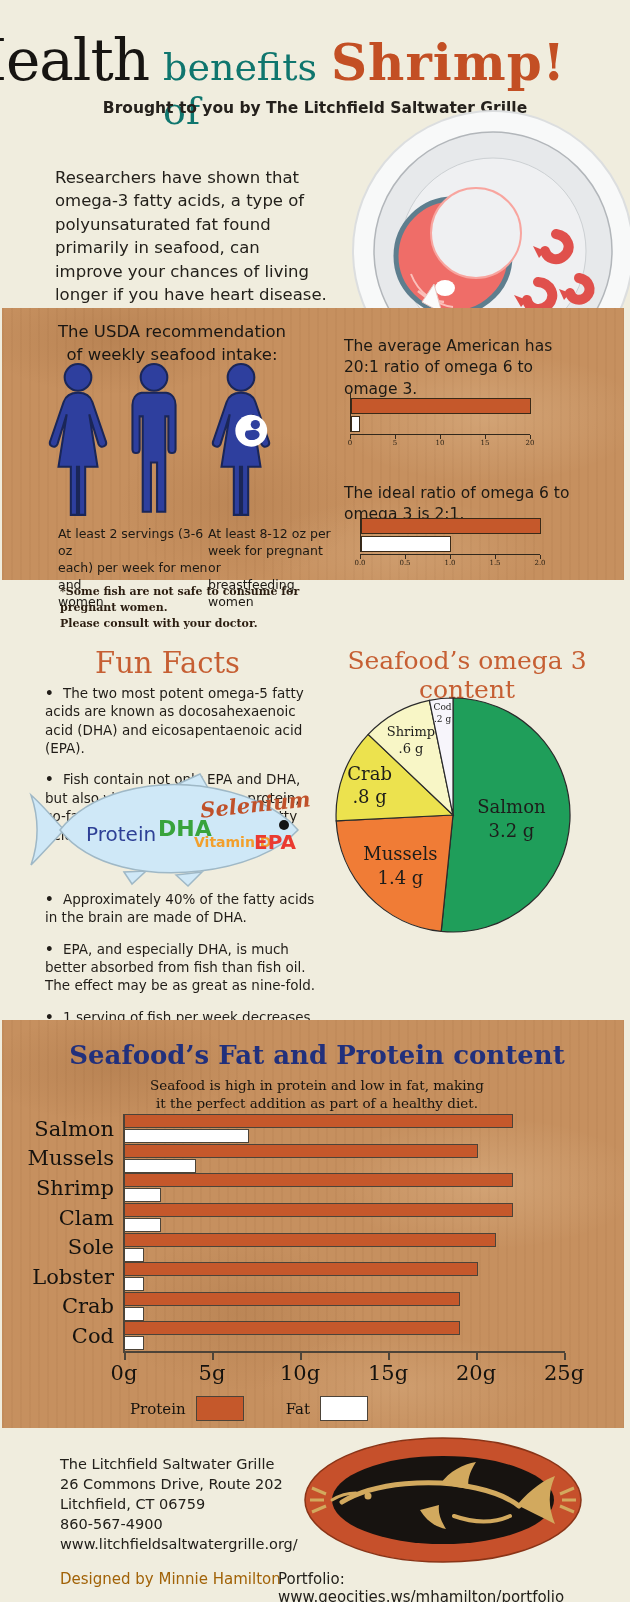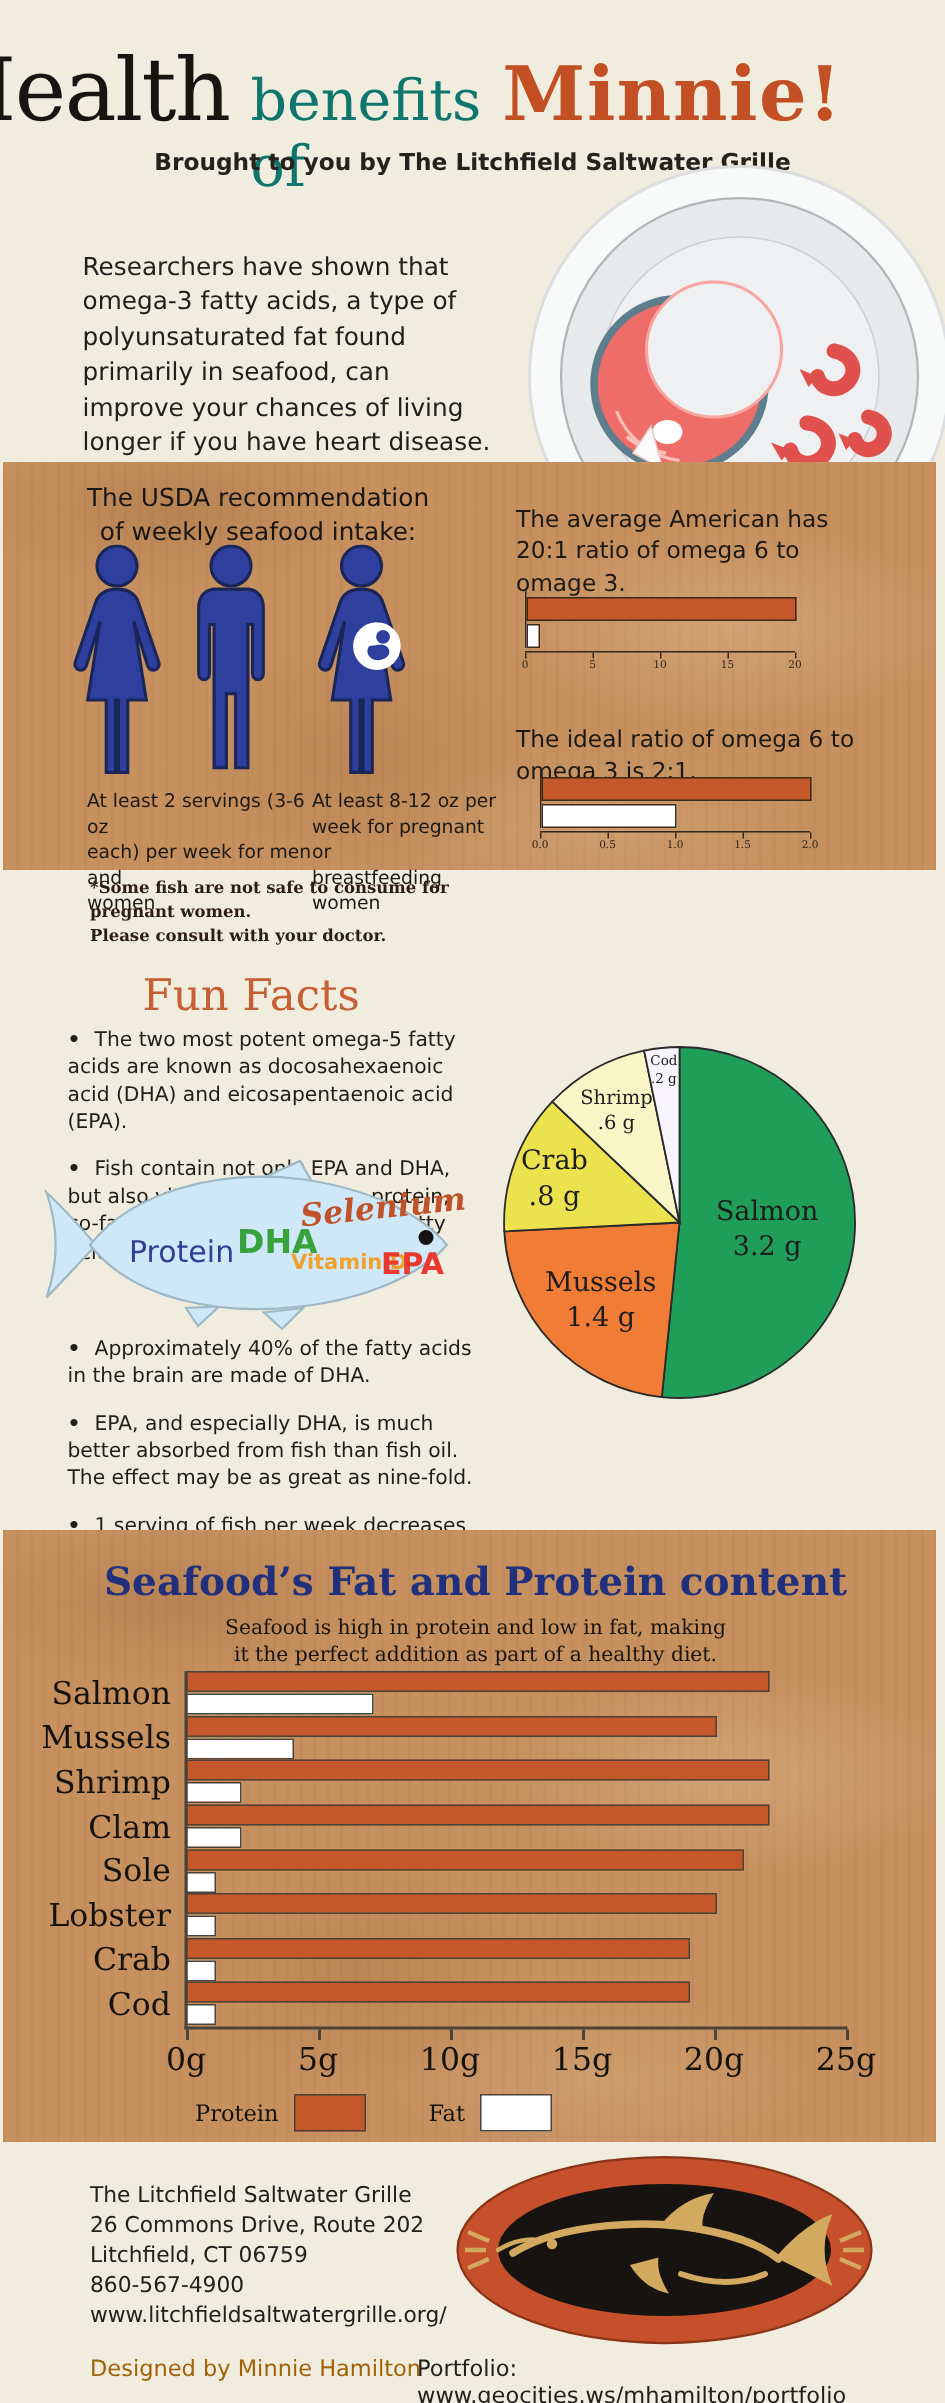--- a/index.html
+++ b/index.html
@@ -106,21 +106,21 @@
   #portfolio{left:278px;top:142px;font-size:15px;color:#22201b;}
 </style>
 </head>
 <body>
 
 <div id="page">
 
   <div class="abs" id="header-line">
     <span id="title-health">Health</span>
     <span id="title-benefits">benefits of</span>
-    <span id="title-seafood">Minnie!</span>
+    <span id="title-seafood">Shrimp!</span>
   </div>
   <div class="abs" id="tagline">Brought to you by The Litchfield Saltwater Grille</div>
 
   <div class="abs" id="intro-text">Researchers have shown that omega-3 fatty acids, a type of polyunsaturated fat found primarily in seafood, can improve your chances of living longer if you have heart disease.</div>
   <div class="abs" id="plate-wrap">
     <svg width="290" height="290" viewBox="0 0 290 290">
       <circle cx="145" cy="145" r="140" fill="#f8f9f9" stroke="#dcdedf" stroke-width="2"></circle>
       <circle cx="145" cy="145" r="119" fill="#e7e9eb" stroke="#b2b6ba" stroke-width="1.5"></circle>
       <circle cx="145" cy="145" r="93" fill="#eff0f2" stroke="#ccd0d3" stroke-width="1"></circle>
       <g>
@@ -254,20 +254,21 @@
       <span class="fish-word" id="fw-vitd">Vitamin D</span>
       <span class="fish-word" id="fw-epa">EPA</span>
     </div>
 
     <ul class="abs bullets" id="bullets-bottom">
       <li>Approximately 40% of the fatty acids in the brain are made of DHA.</li>
       <li>EPA, and especially DHA, is much better absorbed from fish than fish oil. The effect may be as great as nine-fold.</li>
       <li>1 serving of fish per week decreases risk of Alzheimer’s disease by 60%.</li>
     </ul>
 
+    <div class="abs" id="pie-title">Seafood’s omega 3 content</div>
     <svg id="pie-svg" width="250" height="252" viewBox="0 0 250 252">
         <path d="M123,125 L123.0,8.0 A117,117 0 1 1 111.2,241.4 Z" fill="#1f9e5a" stroke="#2a2a2a" stroke-width="1.2"></path>
         <text x="181.4249156695066" y="123.4629763770647" text-anchor="middle" font-size="18" fill="#1d1d1b" font-family="&quot;DejaVu Serif&quot;, serif"><tspan x="181.4249156695066">Salmon</tspan><tspan x="181.4249156695066" dy="1.3em">3.2 g</tspan></text>
         <path d="M123,125 L111.2,241.4 A117,117 0 0 1 6.2,130.9 Z" fill="#f07c36" stroke="#2a2a2a" stroke-width="1.2"></path>
         <text x="70.42353121439959" y="170.47766030975026" text-anchor="middle" font-size="18" fill="#1d1d1b" font-family="&quot;DejaVu Serif&quot;, serif"><tspan x="70.42353121439959">Mussels</tspan><tspan x="70.42353121439959" dy="1.3em">1.4 g</tspan></text>
         <path d="M123,125 L6.2,130.9 A117,117 0 0 1 38.2,44.4 Z" fill="#ece24e" stroke="#2a2a2a" stroke-width="1.2"></path>
         <text x="39.61508040948162" y="89.6176169170385" text-anchor="middle" font-size="18" fill="#1d1d1b" font-family="&quot;DejaVu Serif&quot;, serif"><tspan x="39.61508040948162">Crab</tspan><tspan x="39.61508040948162" dy="1.3em">.8 g</tspan></text>
         <path d="M123,125 L38.2,44.4 A117,117 0 0 1 99.4,10.4 Z" fill="#f8f6c6" stroke="#2a2a2a" stroke-width="1.2"></path>
         <text x="80.98255608405896" y="46.0490699742021" text-anchor="middle" font-size="13" fill="#1d1d1b" font-family="&quot;DejaVu Serif&quot;, serif"><tspan x="80.98255608405896">Shrimp</tspan><tspan x="80.98255608405896" dy="1.3em">.6 g</tspan></text>
         <path d="M123,125 L99.4,10.4 A117,117 0 0 1 123.0,8.0 Z" fill="#f7f5fb" stroke="#2a2a2a" stroke-width="1.2"></path>

